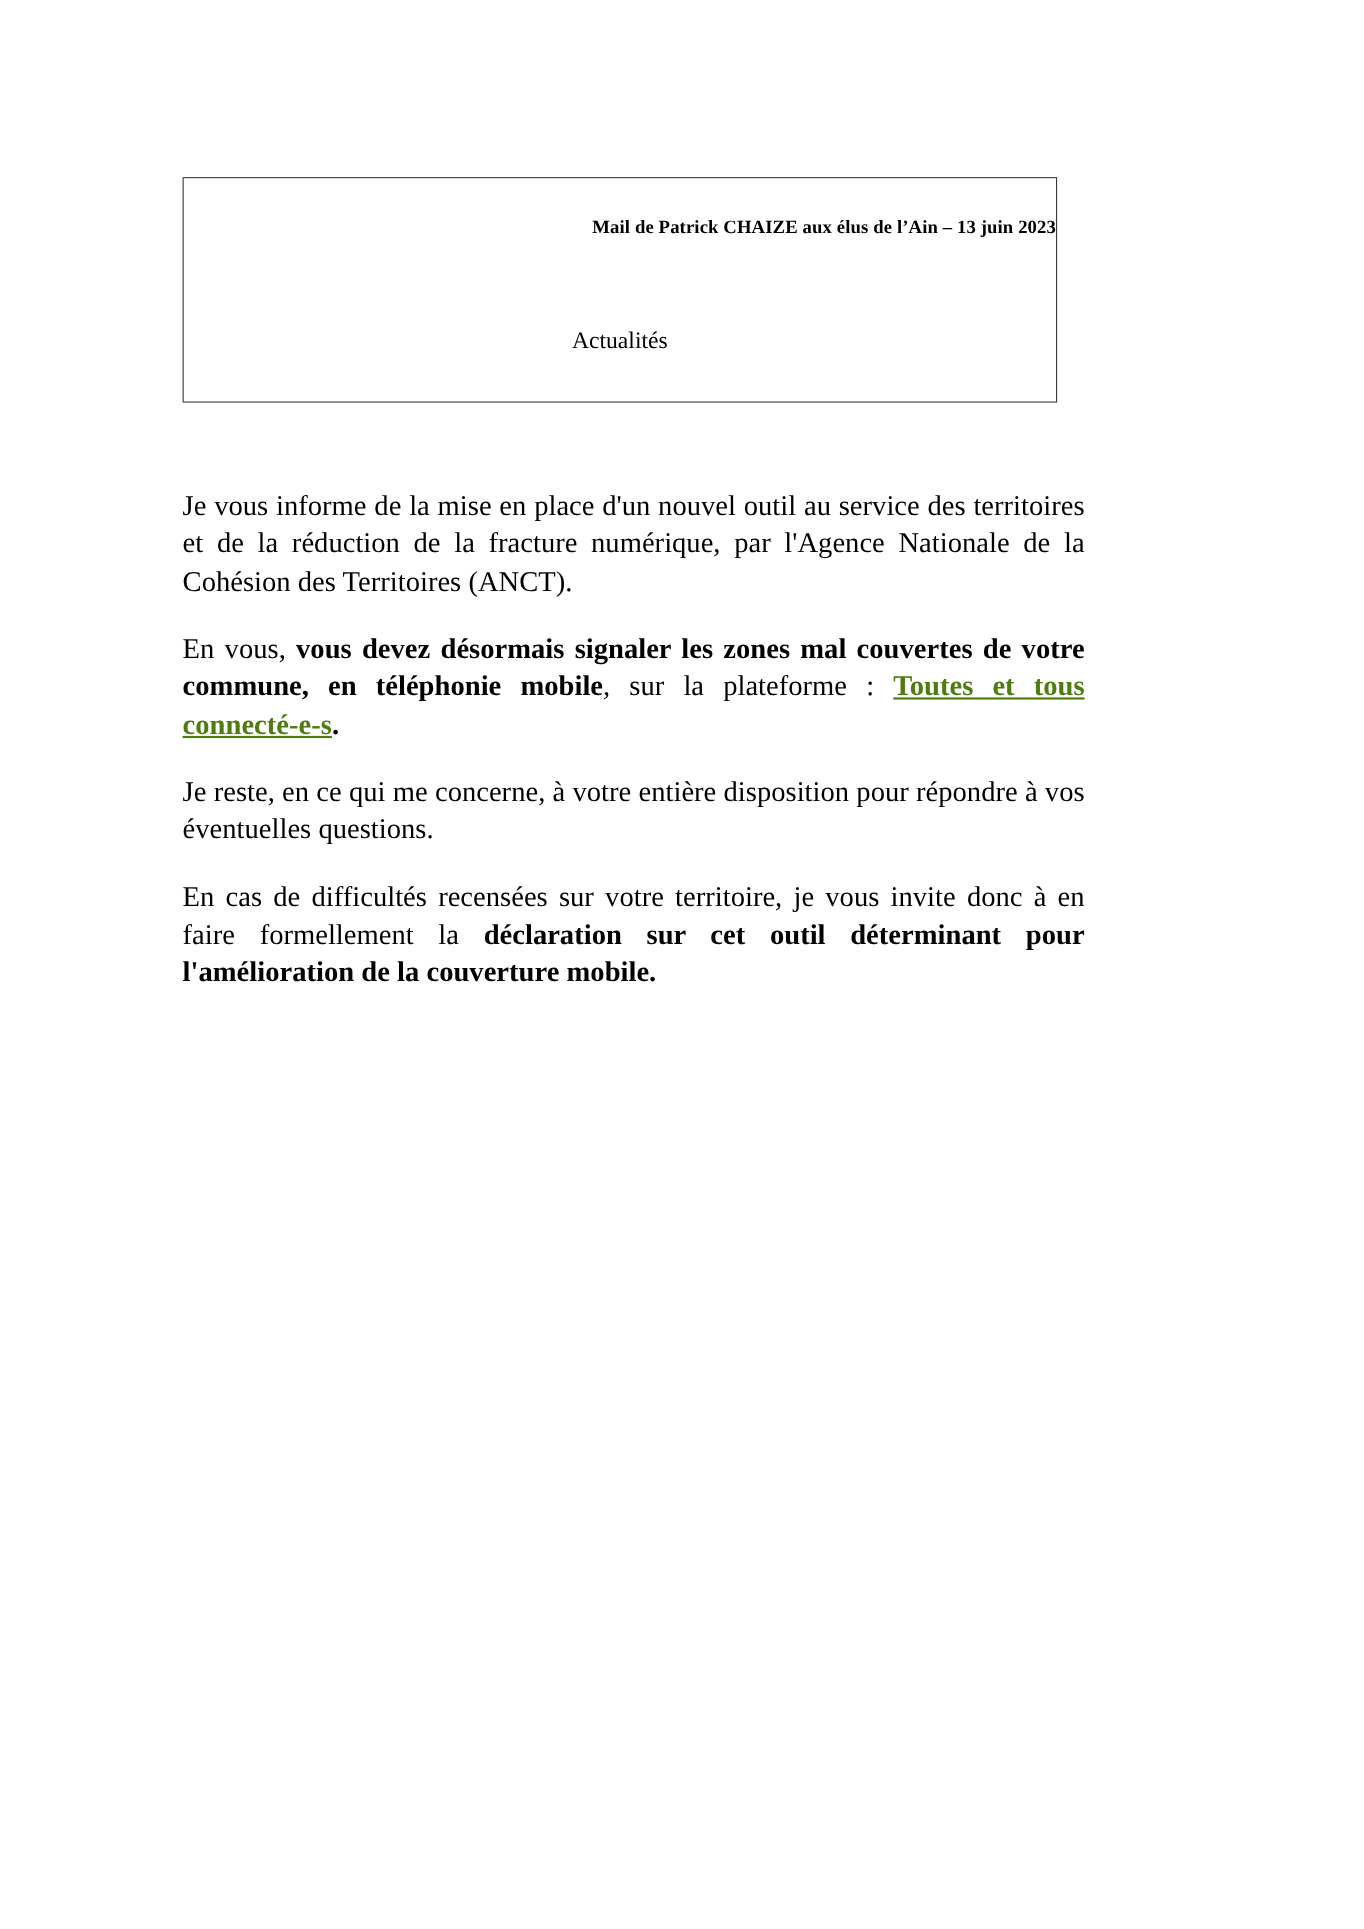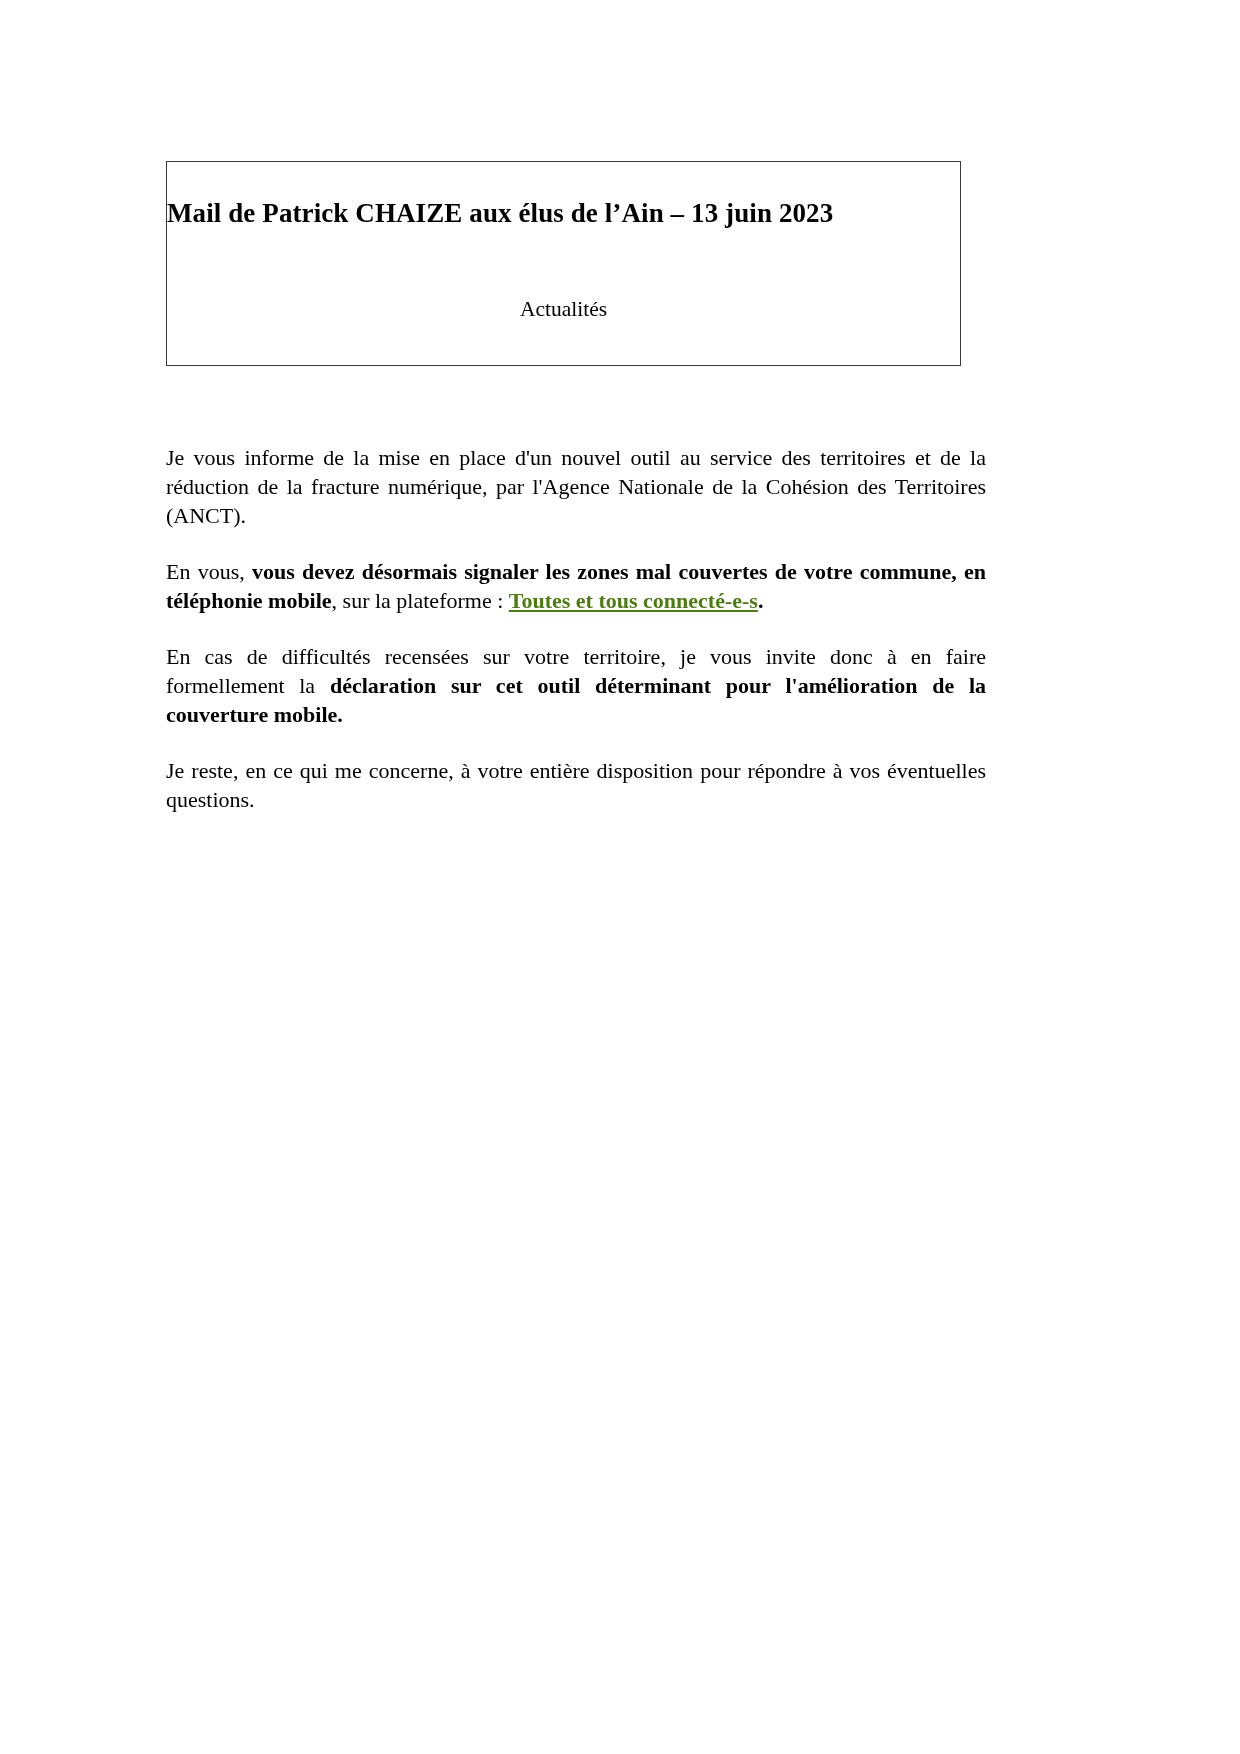--- a/index.html
+++ b/index.html
@@ -26,23 +26,23 @@
     height: 205px;
     border: 1.5px solid #3a3a3a;
     box-sizing: border-box;
     background: #ffffff;
   }
   .header-title {
     position: absolute;
     left: 0;
     right: 0;
     top: 35px;
-    text-align: left;
+    text-align: right;
     font-weight: bold;
-    font-size: 27px;
+    font-size: 17px;
     letter-spacing: 0.1px;
     line-height: 1.2;
   }
   .header-subtitle {
     position: absolute;
     left: 0;
     right: 0;
     top: 135px;
     text-align: center;
     font-weight: normal;
@@ -52,21 +52,21 @@
 
   
   .body-area {
     position: absolute;
     left: 166px;
     top: 443px;
     width: 820px;
   }
   p.para {
     margin: 0 0 27px 0;
-    font-size: 22px;
+    font-size: 26px;
     line-height: 1.32;
     text-align: justify;
     text-justify: inter-word;
     hyphens: none;
   }
   p.para:last-child {
     margin-bottom: 0;
   }
   .b {
     font-weight: bold;
@@ -88,19 +88,19 @@
     <div class="header-subtitle">Actualités</div>
   </div>
 
   <div class="body-area">
 
     <p class="para">Je vous informe de la mise en place d'un nouvel outil au service des territoires et de la réduction de la fracture numérique, par l'Agence Nationale de la Cohésion des Territoires (ANCT).</p>
 
     <p class="para"><span>En vous, </span><span class="b">vous devez désormais signaler les zones mal couvertes de votre commune, en téléphonie mobile</span><span>, sur la plateforme : </span><a class="ext-link" href="#">Toutes et tous connecté-e-s</a><span class="b">.</span></p>
 
 
+    <p class="para">Je reste, en ce qui me concerne, à votre entière disposition pour répondre à vos éventuelles questions.</p>
+
     <p class="para"><span>En cas de difficultés recensées sur votre territoire, je vous invite donc à en faire formellement la </span><span class="b">déclaration sur cet outil déterminant pour l'amélioration de la couverture mobile.</span></p>
-
-    <p class="para">Je reste, en ce qui me concerne, à votre entière disposition pour répondre à vos éventuelles questions.</p>
 
   </div>
 
 </div>
 
 </body></html>

